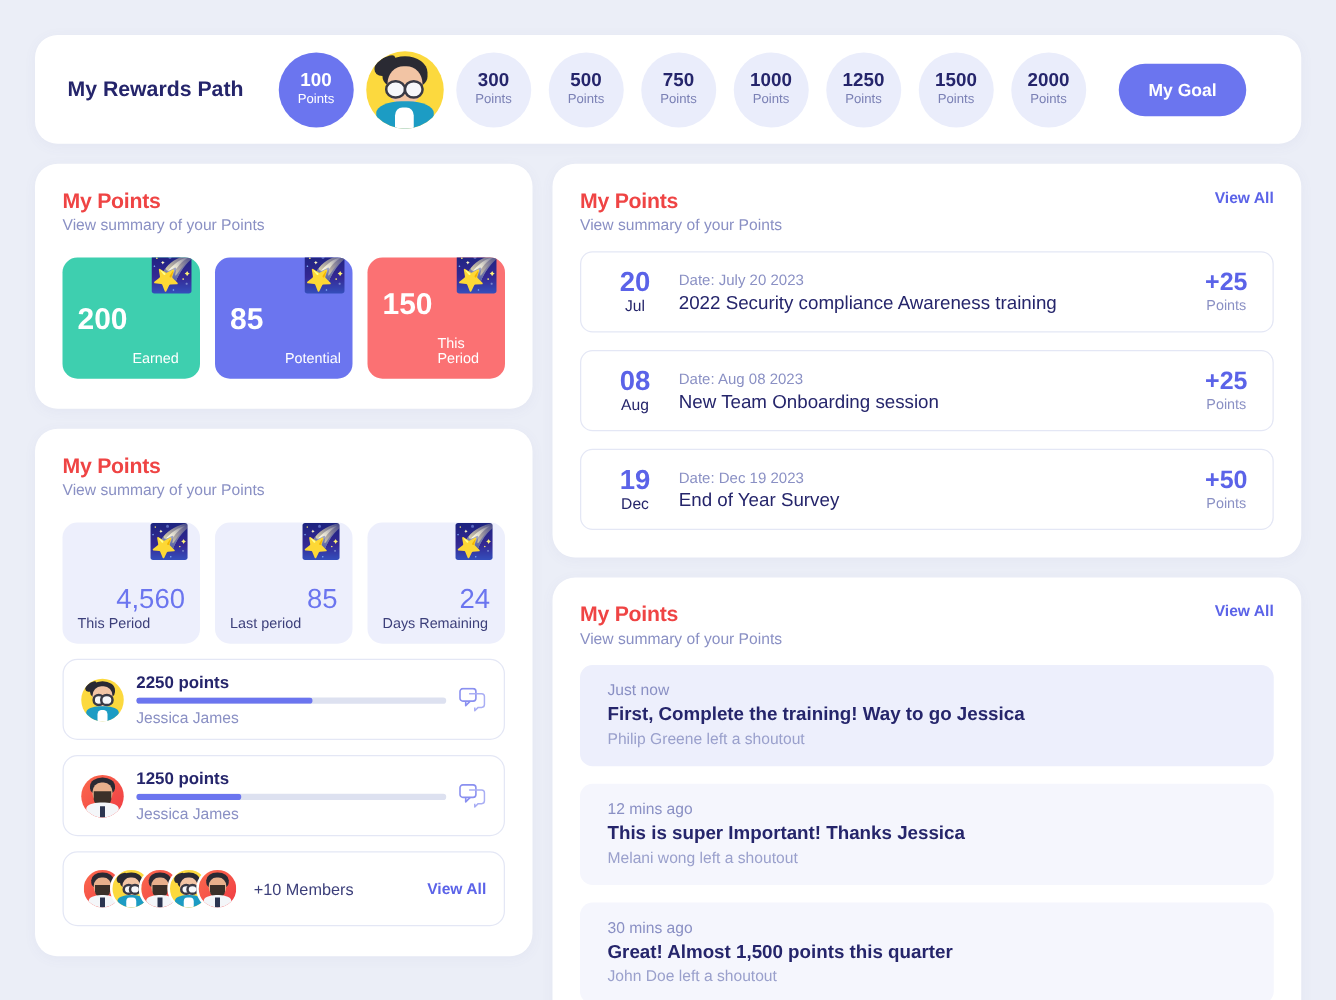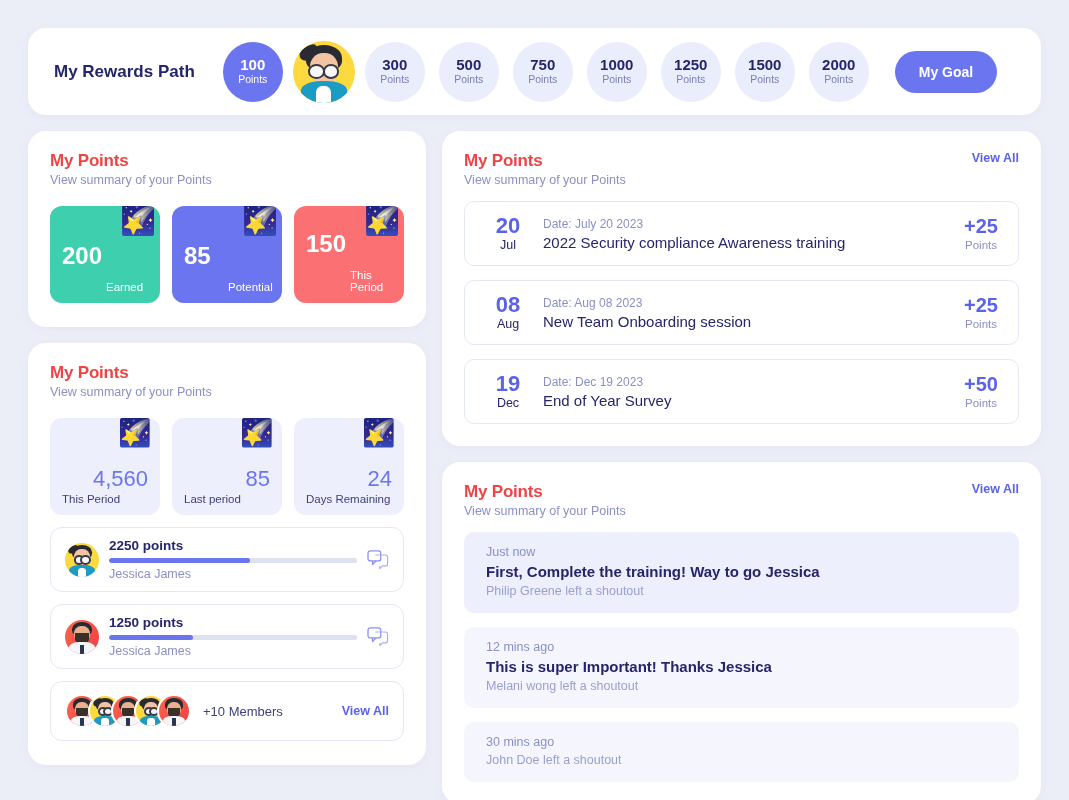--- a/index.html
+++ b/index.html
@@ -536,20 +536,21 @@
               <div class="msg">First, Complete the training! Way to go Jessica</div>
               <div class="by">Philip Greene left a shoutout</div>
             </div>
             <div class="shout">
               <div class="when">12 mins ago</div>
               <div class="msg">This is super Important! Thanks Jessica</div>
               <div class="by">Melani wong left a shoutout</div>
             </div>
             <div class="shout">
               <div class="when">30 mins ago</div>
+              <div class="msg">Great! Almost 1,500 points this quarter</div>
               <div class="by">John Doe left a shoutout</div>
             </div>
           </div>
       </div>
 
     </div>
   </div>
 </div>
 
 </body></html>

